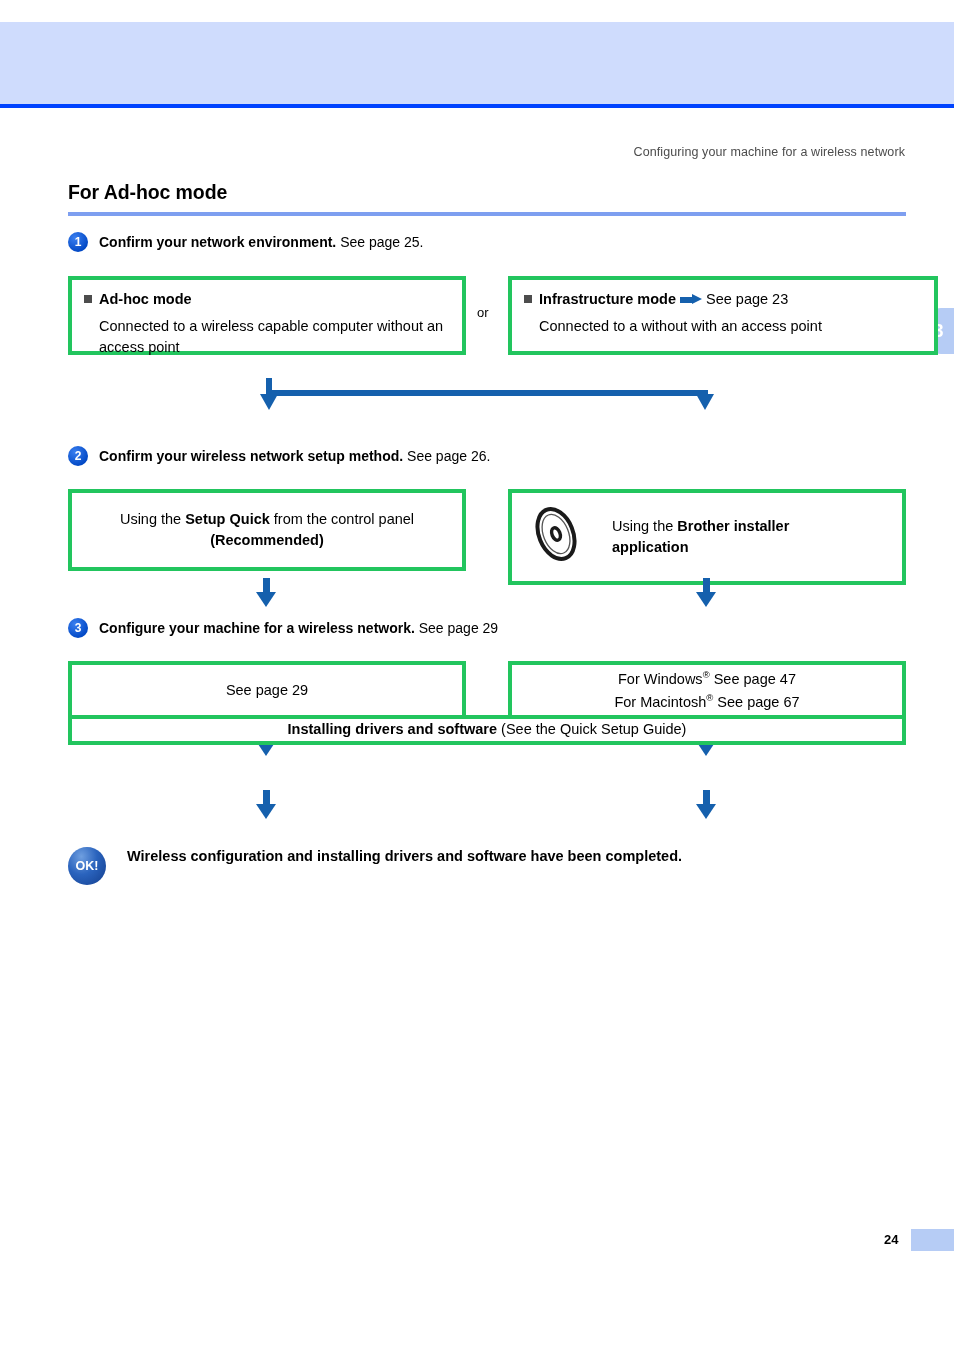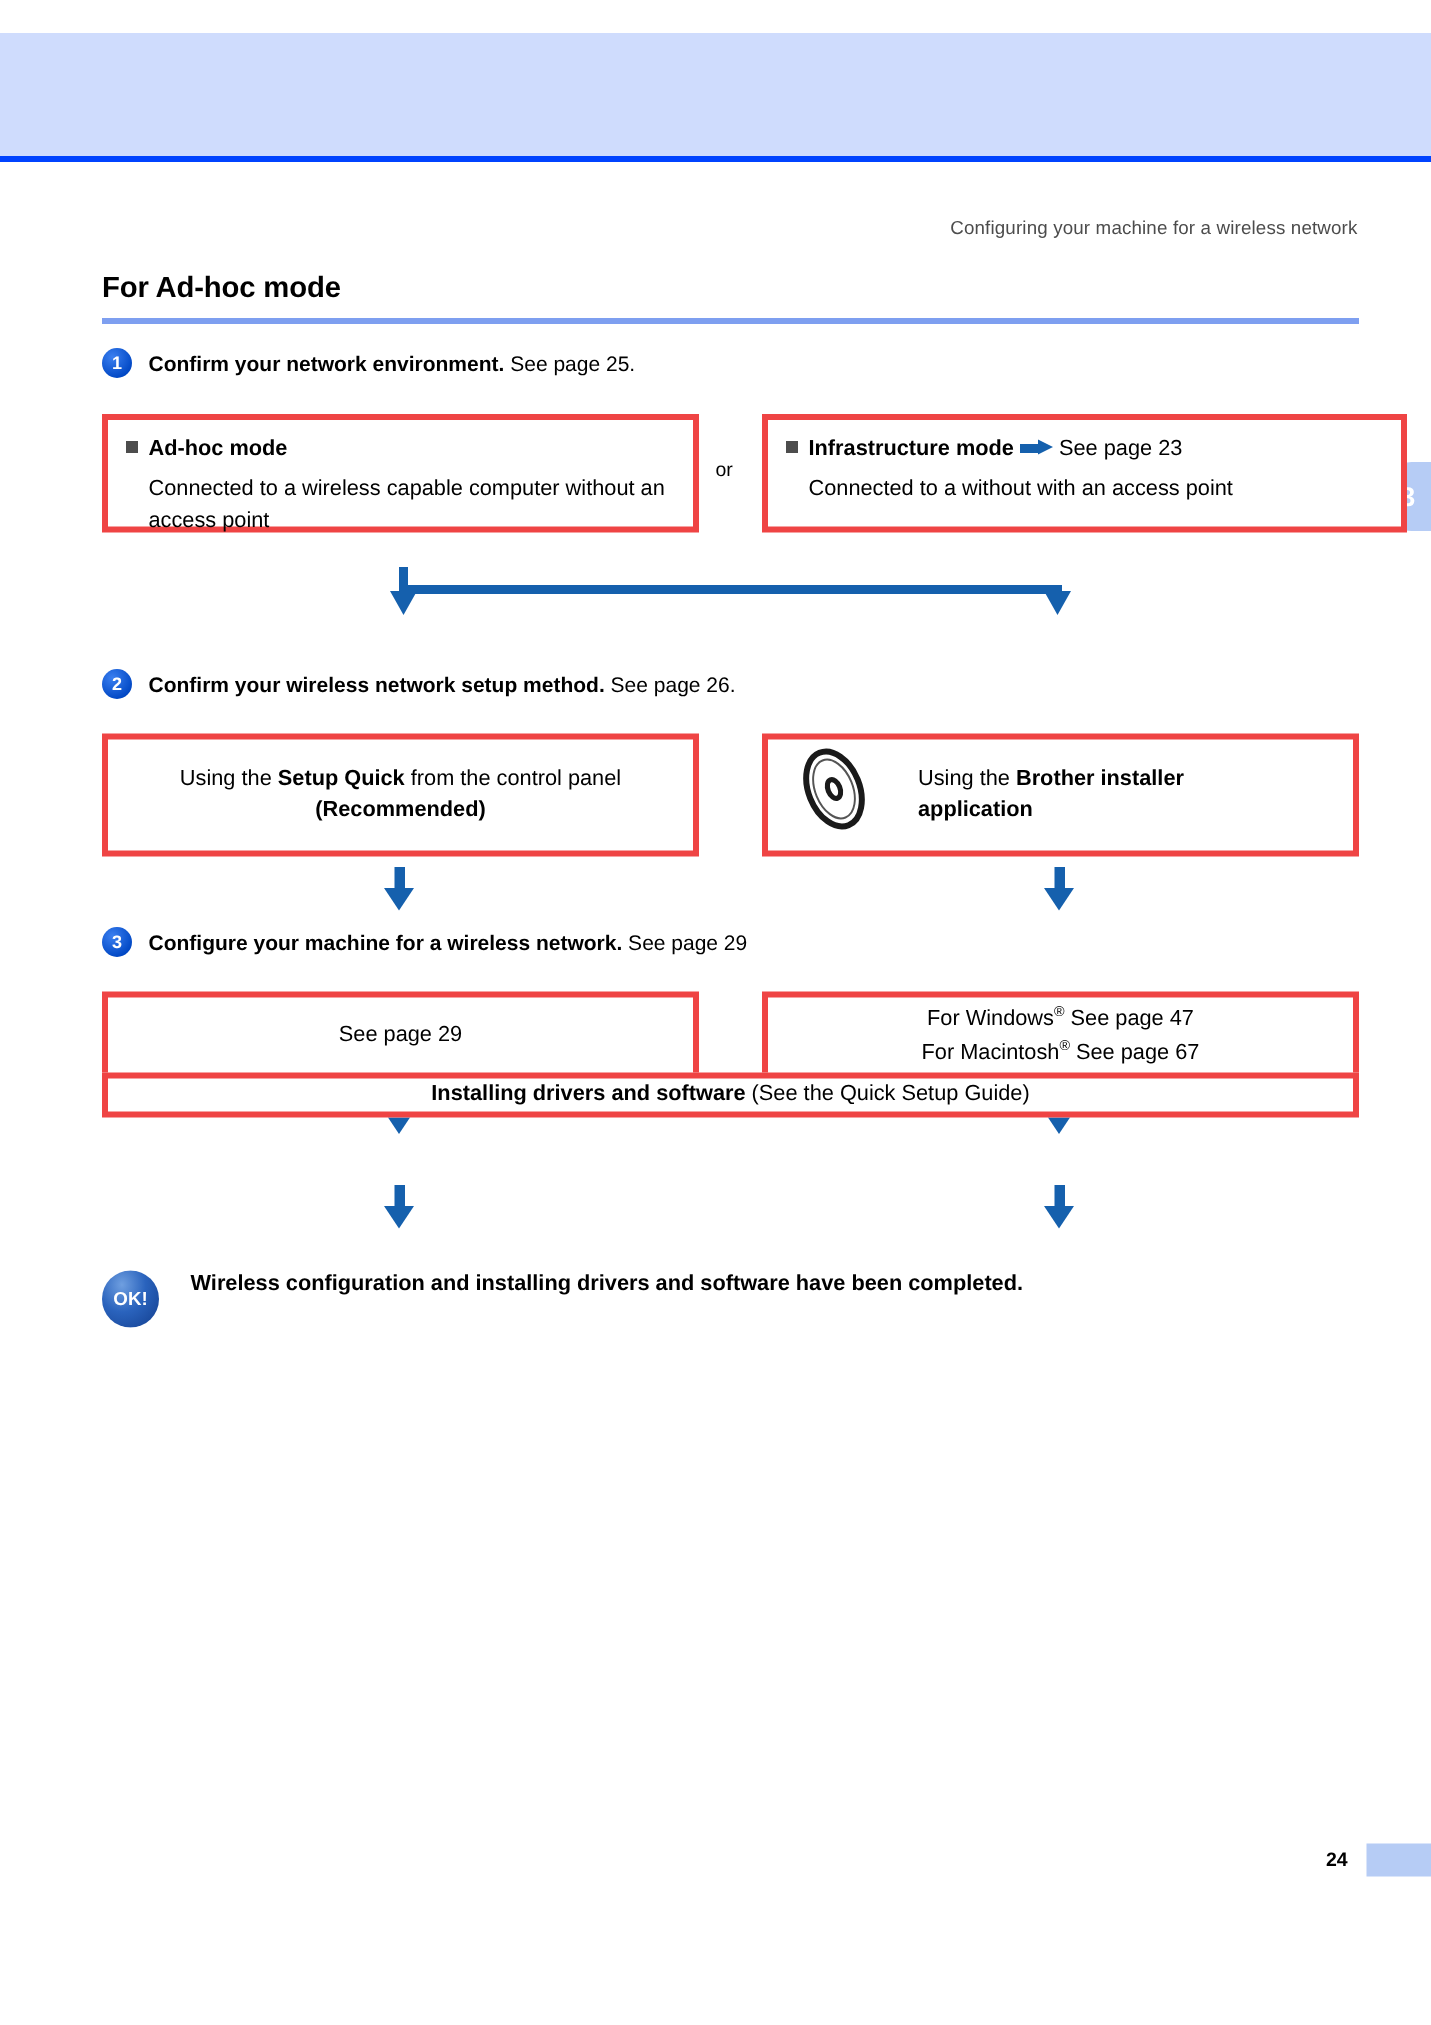--- a/index.html
+++ b/index.html
@@ -95,21 +95,21 @@
   }
   .step-text b { font-weight: bold; }
 
   #step1 { left: 68px; top: 232px; }
   #step2 { left: 68px; top: 446px; }
   #step3 { left: 68px; top: 618px; }
 
   
   .fbox {
     position: absolute;
-    border: 4px solid #ef4444;
+    border: 4px solid #22c55e;
     background: #ffffff;
     box-sizing: border-box;
     font-size: 14.5px;
     line-height: 1.45;
   }
   .fbox .pad { padding: 9px 12px; }
 
   .bullet-sq {
     display: inline-block;
     width: 8px; height: 8px;
@@ -192,21 +192,21 @@
   .dn .head {
     position: absolute; left: 0; top: 14px;
     width: 0; height: 0;
     border-left: 10px solid transparent;
     border-right: 10px solid transparent;
     border-top: 15px solid #1560ad;
   }
 
   
   #box-wizard { left: 68px; top: 489px; width: 398px; height: 82px; }
-  #box-installer { left: 508px; top: 489px; width: 398px; height: 82px; }
+  #box-installer { left: 508px; top: 489px; width: 398px; height: 96px; }
   .box-center {
     height: 100%;
     display: flex;
     align-items: center;
     justify-content: center;
     text-align: center;
     padding: 0 10px;
     box-sizing: border-box;
   }
   .installer-flex {

